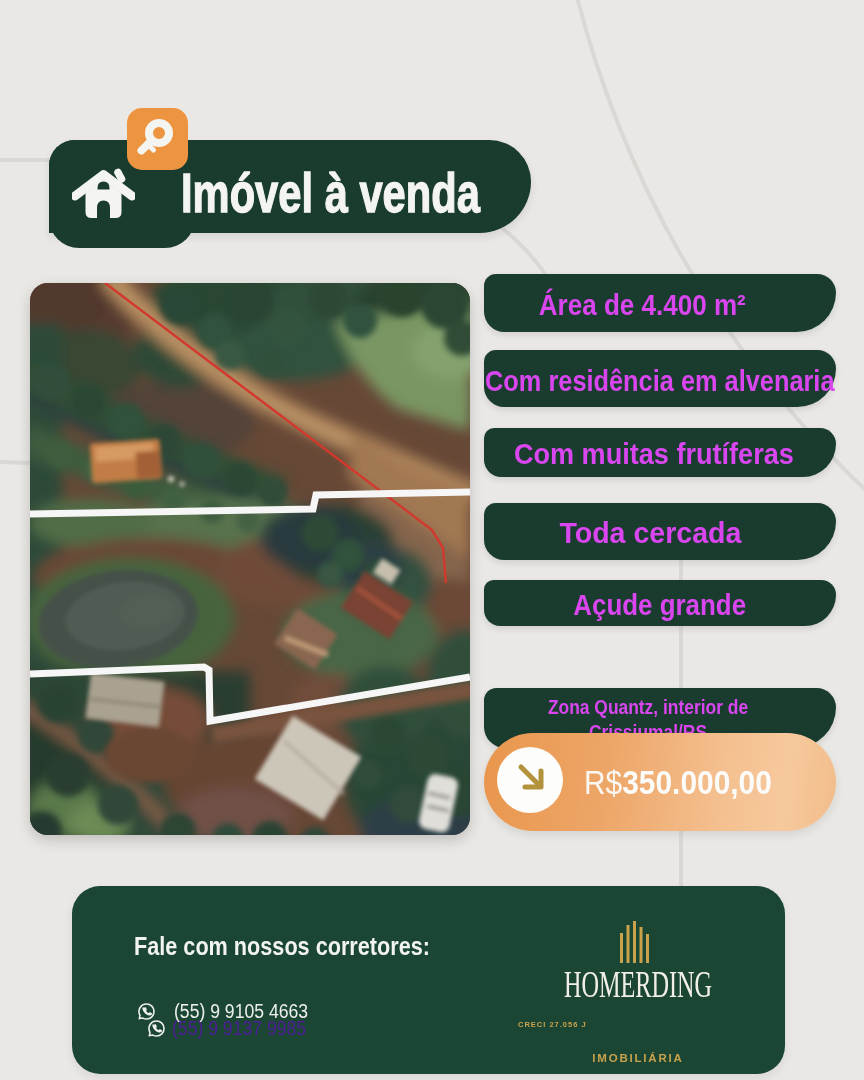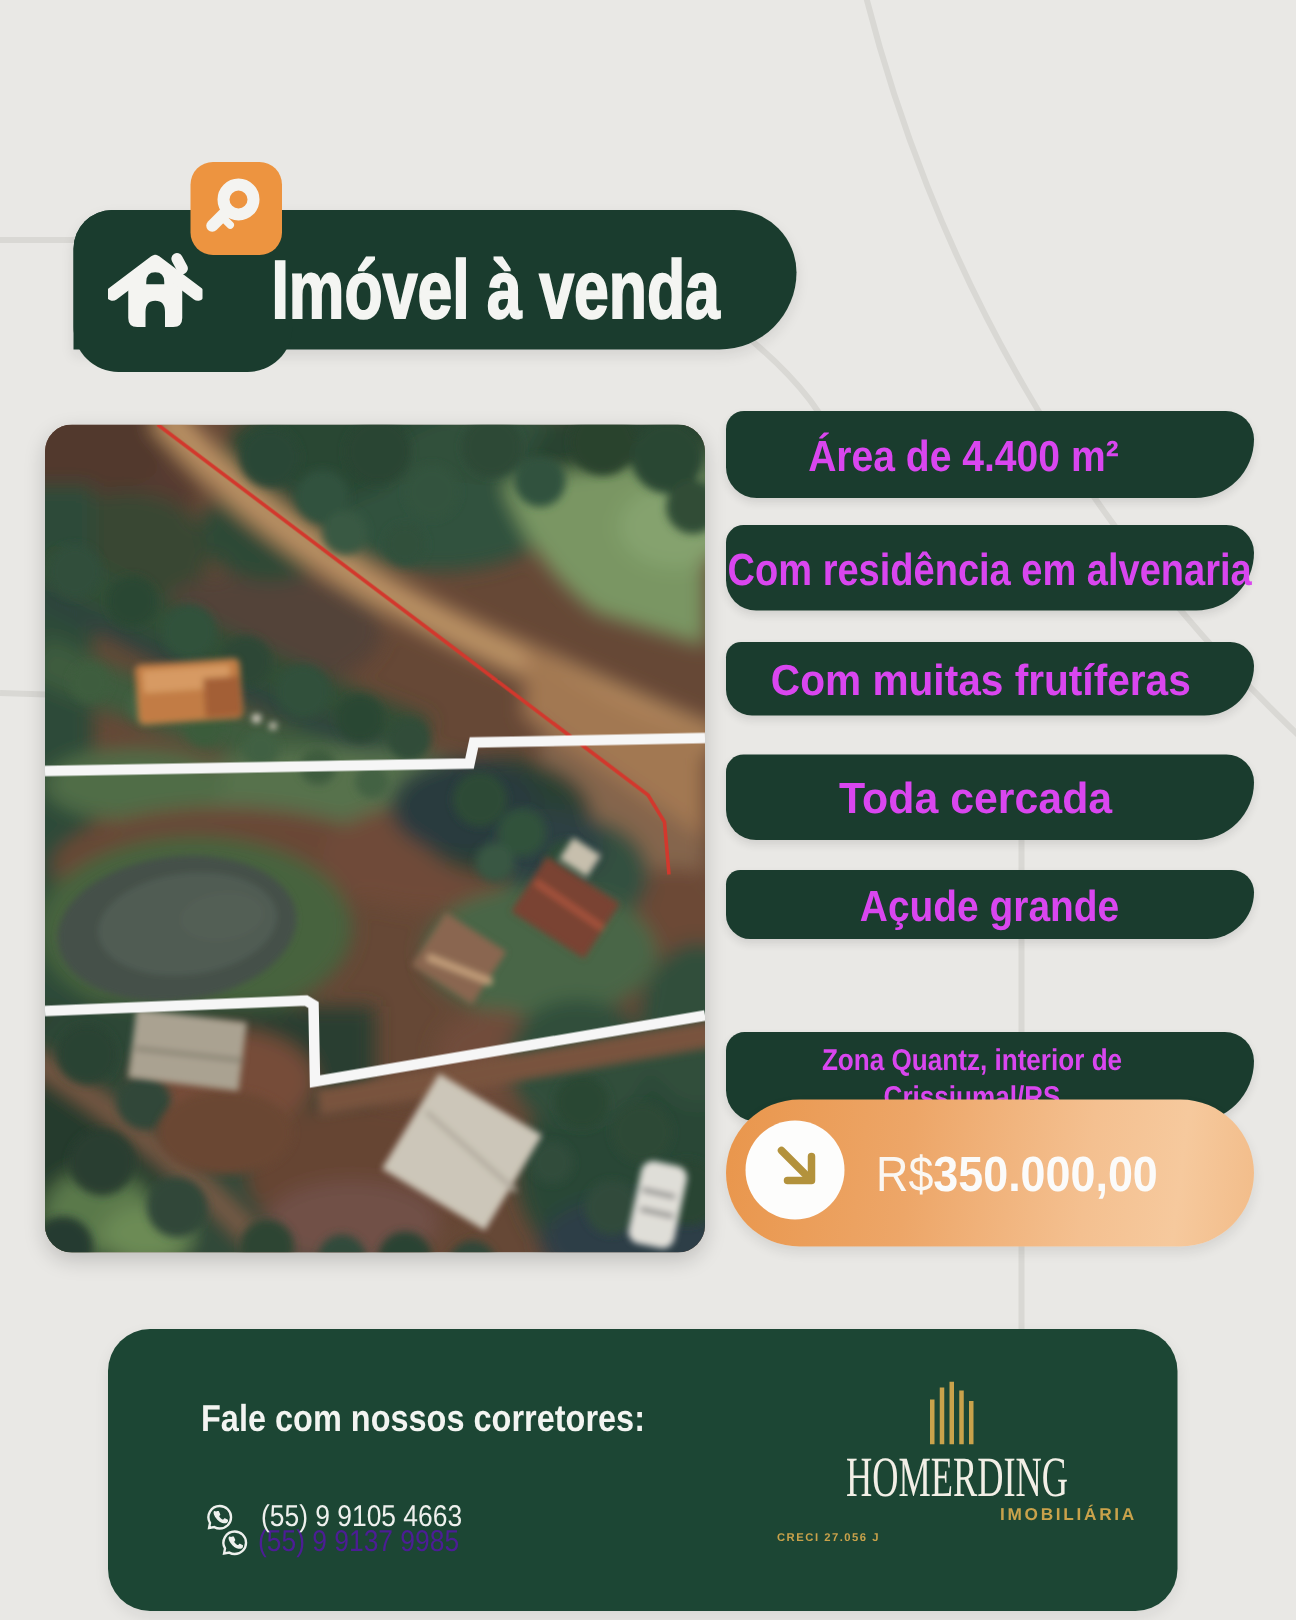--- a/index.html
+++ b/index.html
@@ -287,15 +287,15 @@
     <rect x="13" y="0" width="3" height="42"></rect>
     <rect x="19.5" y="6" width="3" height="36"></rect>
     <rect x="26" y="13" width="3" height="29"></rect>
   </g>
 </svg>
 
 <svg class="abs" width="240" height="40" style="left:518px;top:963px;" viewBox="0 0 240 40">
   <text x="120" y="34" text-anchor="middle" font-family="Liberation Serif, serif" font-size="38" fill="#f2efe6" textLength="148" lengthAdjust="spacingAndGlyphs">HOMERDING</text>
 </svg>
 
-<div class="abs" style="left:518px;top:1004px;width:240px;text-align:right;color:#c9a24b;font-size:11.5px;font-weight:bold;letter-spacing:1.8px;">IMOBILIÁRIA</div>
+<div class="abs" style="left:518px;top:1052px;width:240px;text-align:center;color:#c9a24b;font-size:11.5px;font-weight:bold;letter-spacing:1.8px;">IMOBILIÁRIA</div>
 
 <div class="abs" style="left:518px;top:1020px;width:240px;text-align:left;color:#c9a24b;font-size:7.5px;font-weight:bold;letter-spacing:1px;">CRECI 27.056 J</div>
 
 </body></html>

